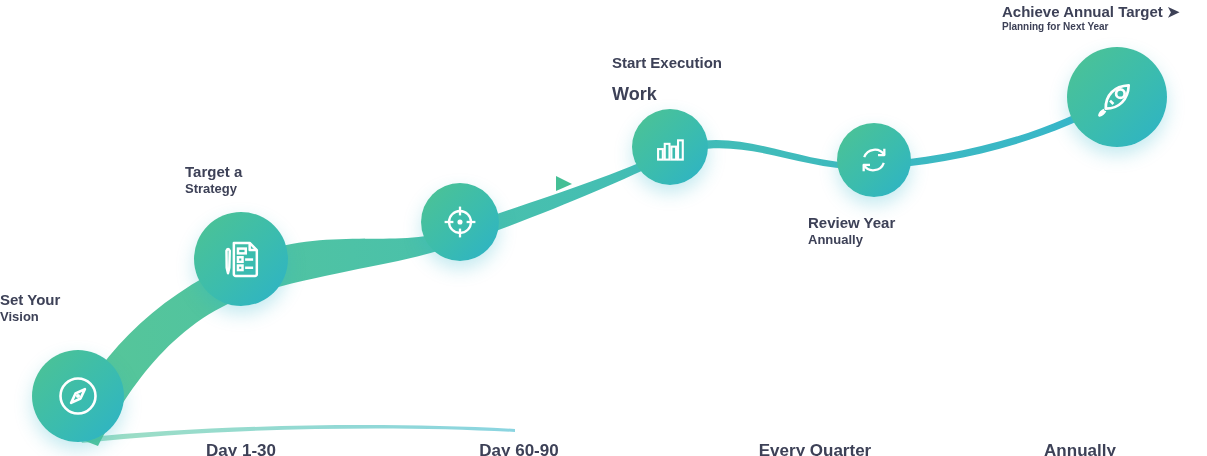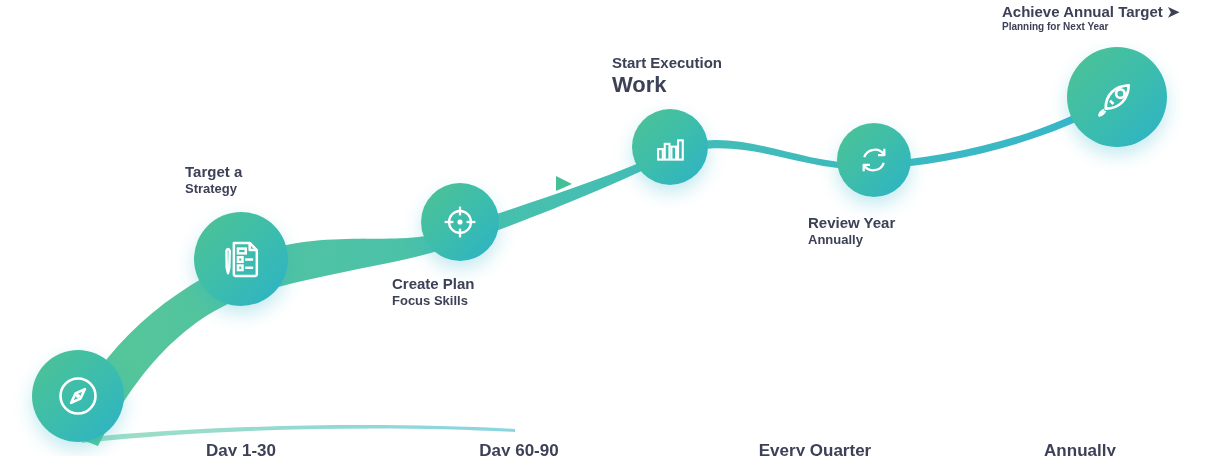--- a/index.html
+++ b/index.html
@@ -57,20 +57,24 @@
     <polygon points="556,176 572,184 556,191" fill="#45bf95"></polygon>
   </svg>
 
   <div class="node" style="left:32px;top:350px;width:92px;height:92px;">
     <svg width="50" height="50" viewBox="0 0 24 24" fill="none" stroke="#ffffff" stroke-width="1.25">
       <circle cx="12" cy="12" r="8.4"></circle>
       <path d="M8.7,15.3 L10.8,10.8 L15.3,8.7 L13.2,13.2 Z" stroke-linejoin="round"></path>
       <circle cx="12" cy="12" r="1" fill="#ffffff" stroke="none"></circle>
     </svg>
   </div>
+  <div class="lbl" style="left:0px;top:291px;width:118px;">
+    <div class="l1">Set Your</div>
+    <div class="l2">Vision</div>
+  </div>
 
   <div class="node" style="left:194px;top:212px;width:94px;height:94px;">
     <svg width="52" height="52" viewBox="0 0 24 24" fill="none" stroke="#ffffff" stroke-width="1.15">
       <path d="M8.7,4.6 H16 L19.3,7.9 V19 a0.8,0.8 0 0 1 -0.8,0.8 H9.5 a0.8,0.8 0 0 1 -0.8,-0.8 Z" stroke-linejoin="round"></path>
       <path d="M16,4.6 V7.9 H19.3" stroke-linejoin="round"></path>
       <rect x="10.6" y="7.2" width="3.6" height="2.2"></rect>
       <rect x="10.6" y="11.2" width="2.1" height="2.1"></rect>
       <line x1="13.9" y1="12.25" x2="17.6" y2="12.25"></line>
       <rect x="10.6" y="15" width="2.1" height="2.1"></rect>
       <line x1="13.9" y1="16.05" x2="17.6" y2="16.05"></line>
@@ -85,36 +89,32 @@
   <div class="node" style="left:421px;top:183px;width:78px;height:78px;">
     <svg width="44" height="44" viewBox="0 0 24 24" fill="none" stroke="#ffffff" stroke-width="1.25">
       <circle cx="12" cy="12" r="6"></circle>
       <circle cx="12" cy="12" r="1.4" fill="#ffffff" stroke="none"></circle>
       <line x1="12" y1="3.6" x2="12" y2="8.4"></line>
       <line x1="12" y1="15.6" x2="12" y2="20.4"></line>
       <line x1="3.6" y1="12" x2="8.4" y2="12"></line>
       <line x1="15.6" y1="12" x2="20.4" y2="12"></line>
     </svg>
   </div>
-  <div class="lbl" style="left:392px;top:275px;width:140px;">
-    <div class="l1">Create Plan</div>
-    <div class="l2">Focus Skills</div>
-  </div>
 
   <div class="node" style="left:632px;top:109px;width:76px;height:76px;">
     <svg width="42" height="42" viewBox="0 0 24 24" fill="none" stroke="#ffffff" stroke-width="1.2">
       <rect x="5.2" y="13.2" width="2.7" height="6"></rect>
       <rect x="9" y="10.2" width="2.7" height="9"></rect>
       <rect x="12.8" y="11.8" width="2.7" height="7.4"></rect>
       <rect x="16.6" y="8.2" width="2.7" height="11"></rect>
     </svg>
   </div>
   <div class="lbl" style="left:612px;top:54px;width:140px;">
     <div class="l1">Start Execution</div>
-    <div class="l2" style="font-size:22px;">Work</div>
+    <div class="l2" style="font-size:18px;margin-top:12px;">Work</div>
   </div>
 
   <div class="node" style="left:837px;top:123px;width:74px;height:74px;">
     <svg width="42" height="42" viewBox="0 0 24 24" fill="none" stroke="#ffffff" stroke-width="1.3">
       <path d="M17.9,9.2 A6.4,6.4 0 0 0 6.4,10.4"></path>
       <polyline points="17.9,5.6 17.9,9.2 14.3,9.2" stroke-linejoin="round"></polyline>
       <path d="M6.1,14.8 A6.4,6.4 0 0 0 17.6,13.6"></path>
       <polyline points="6.1,18.4 6.1,14.8 9.7,14.8" stroke-linejoin="round"></polyline>
     </svg>
   </div>

